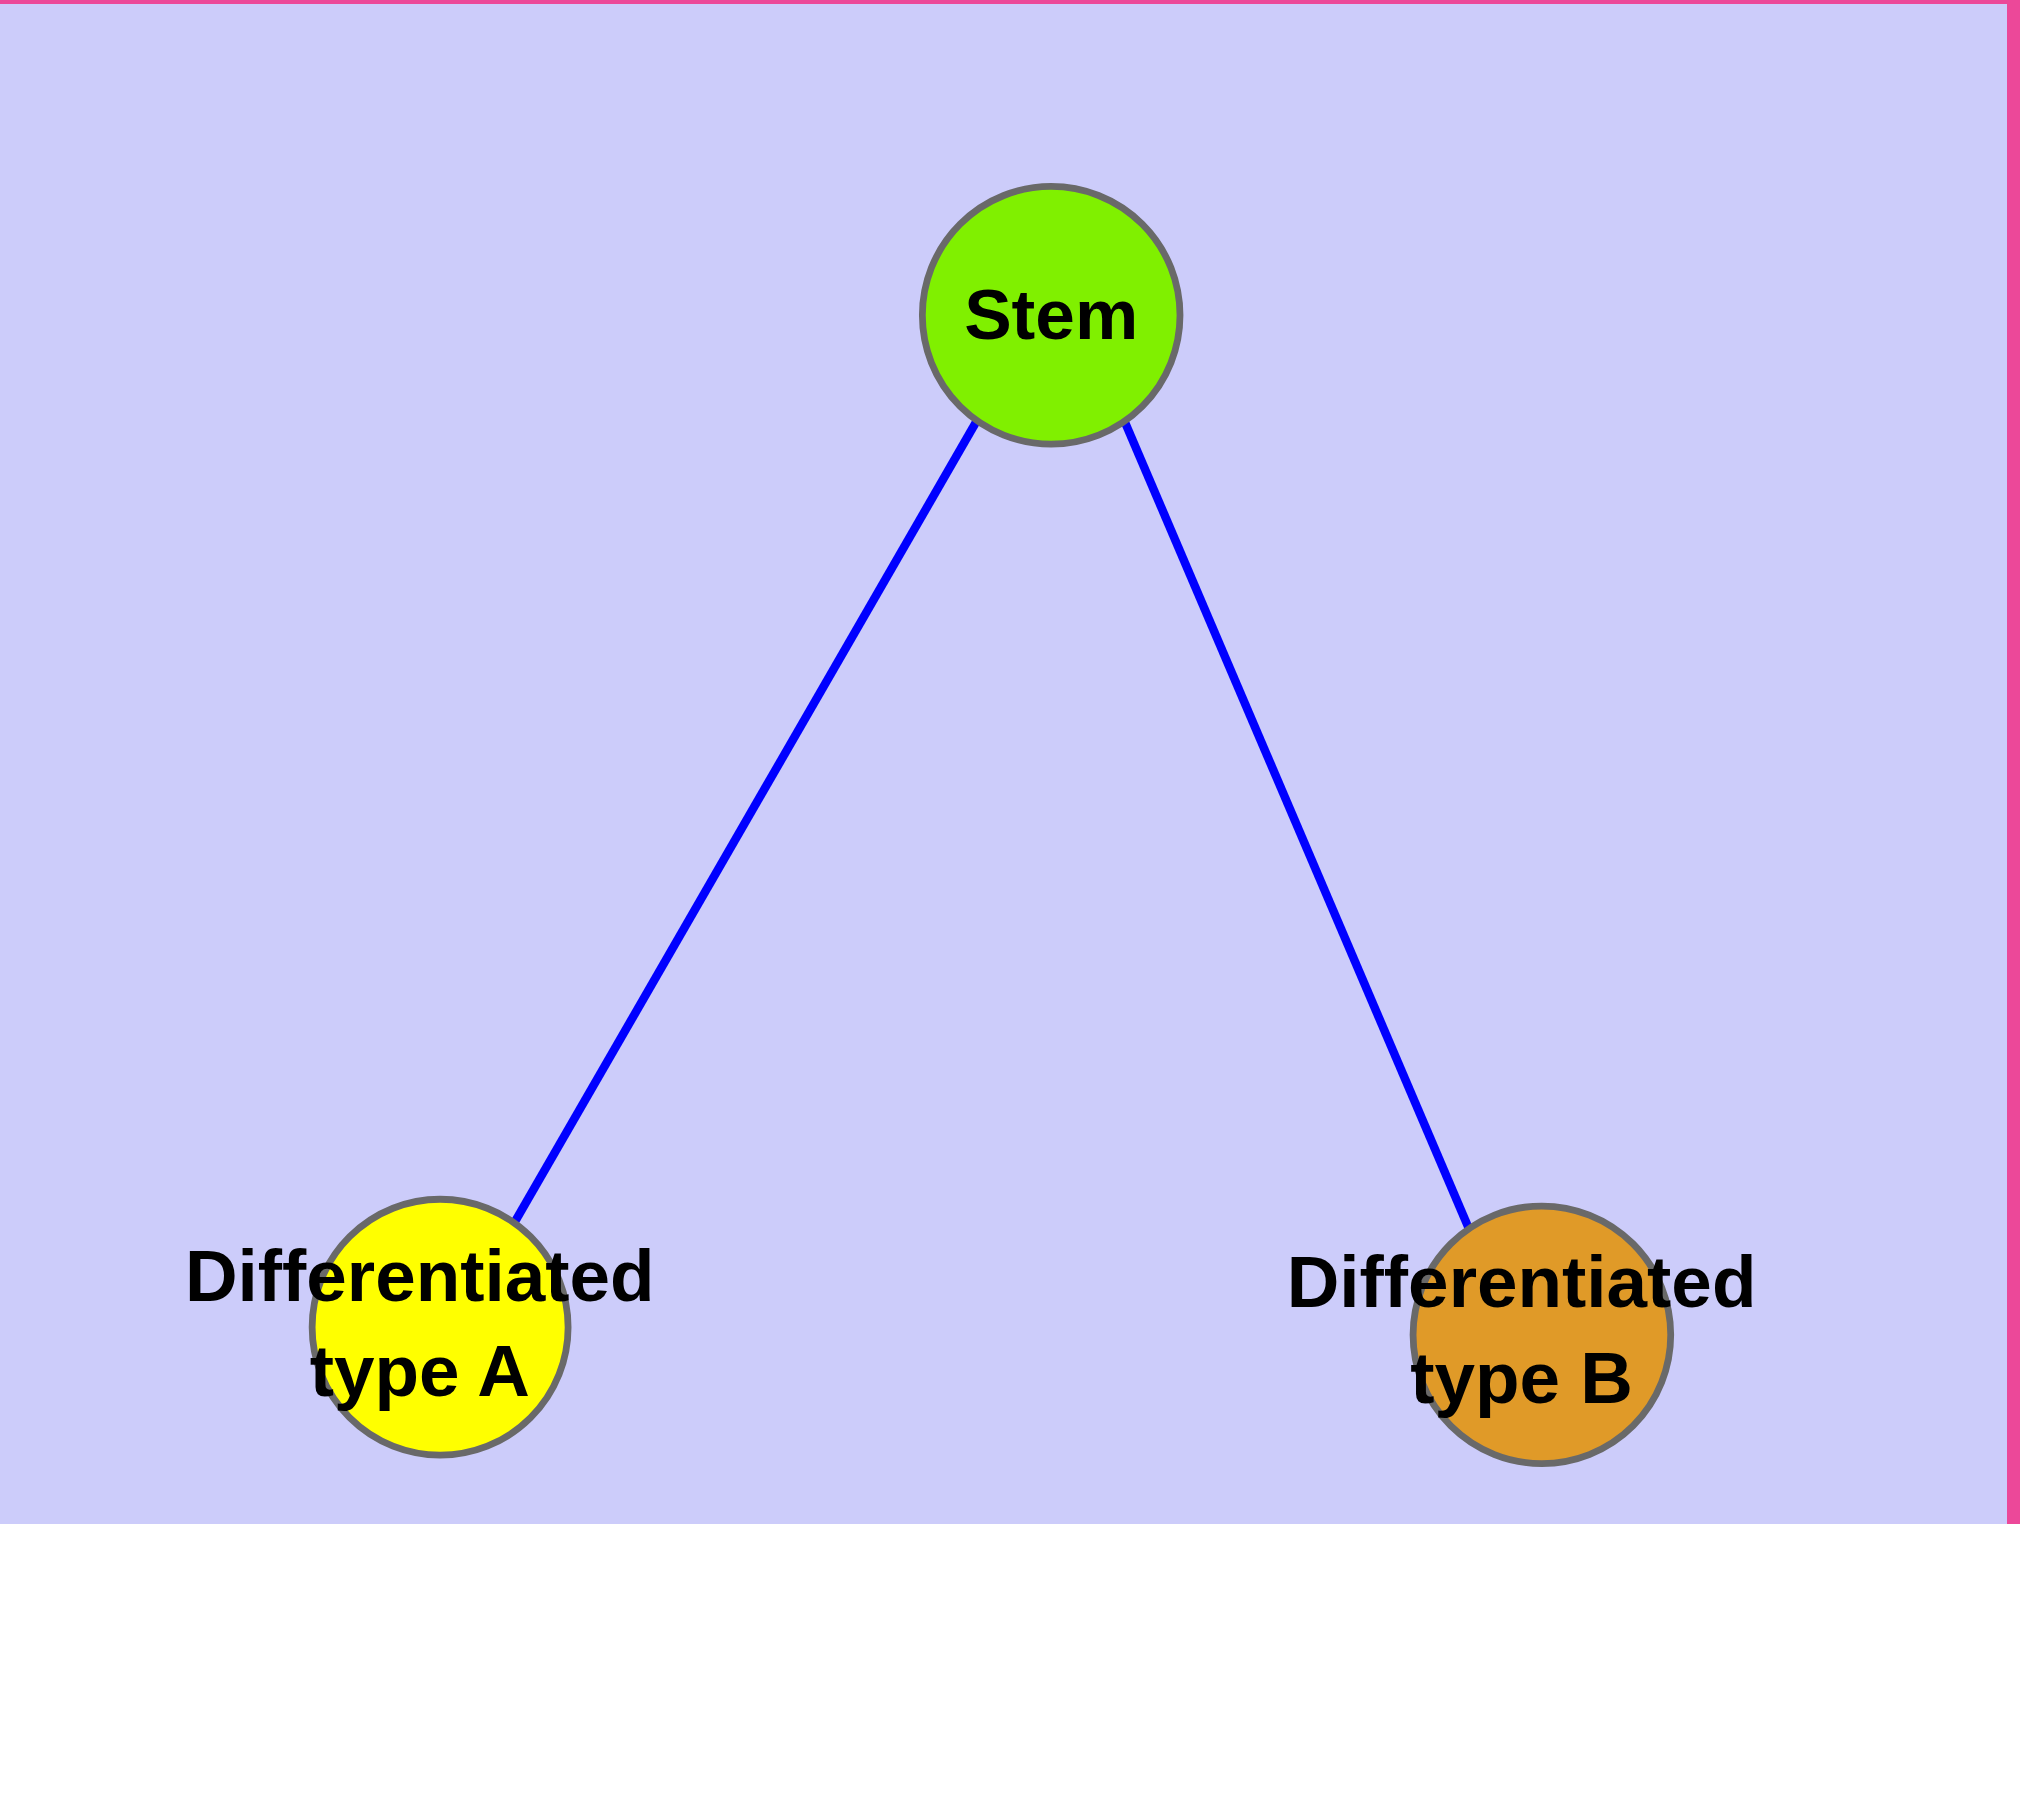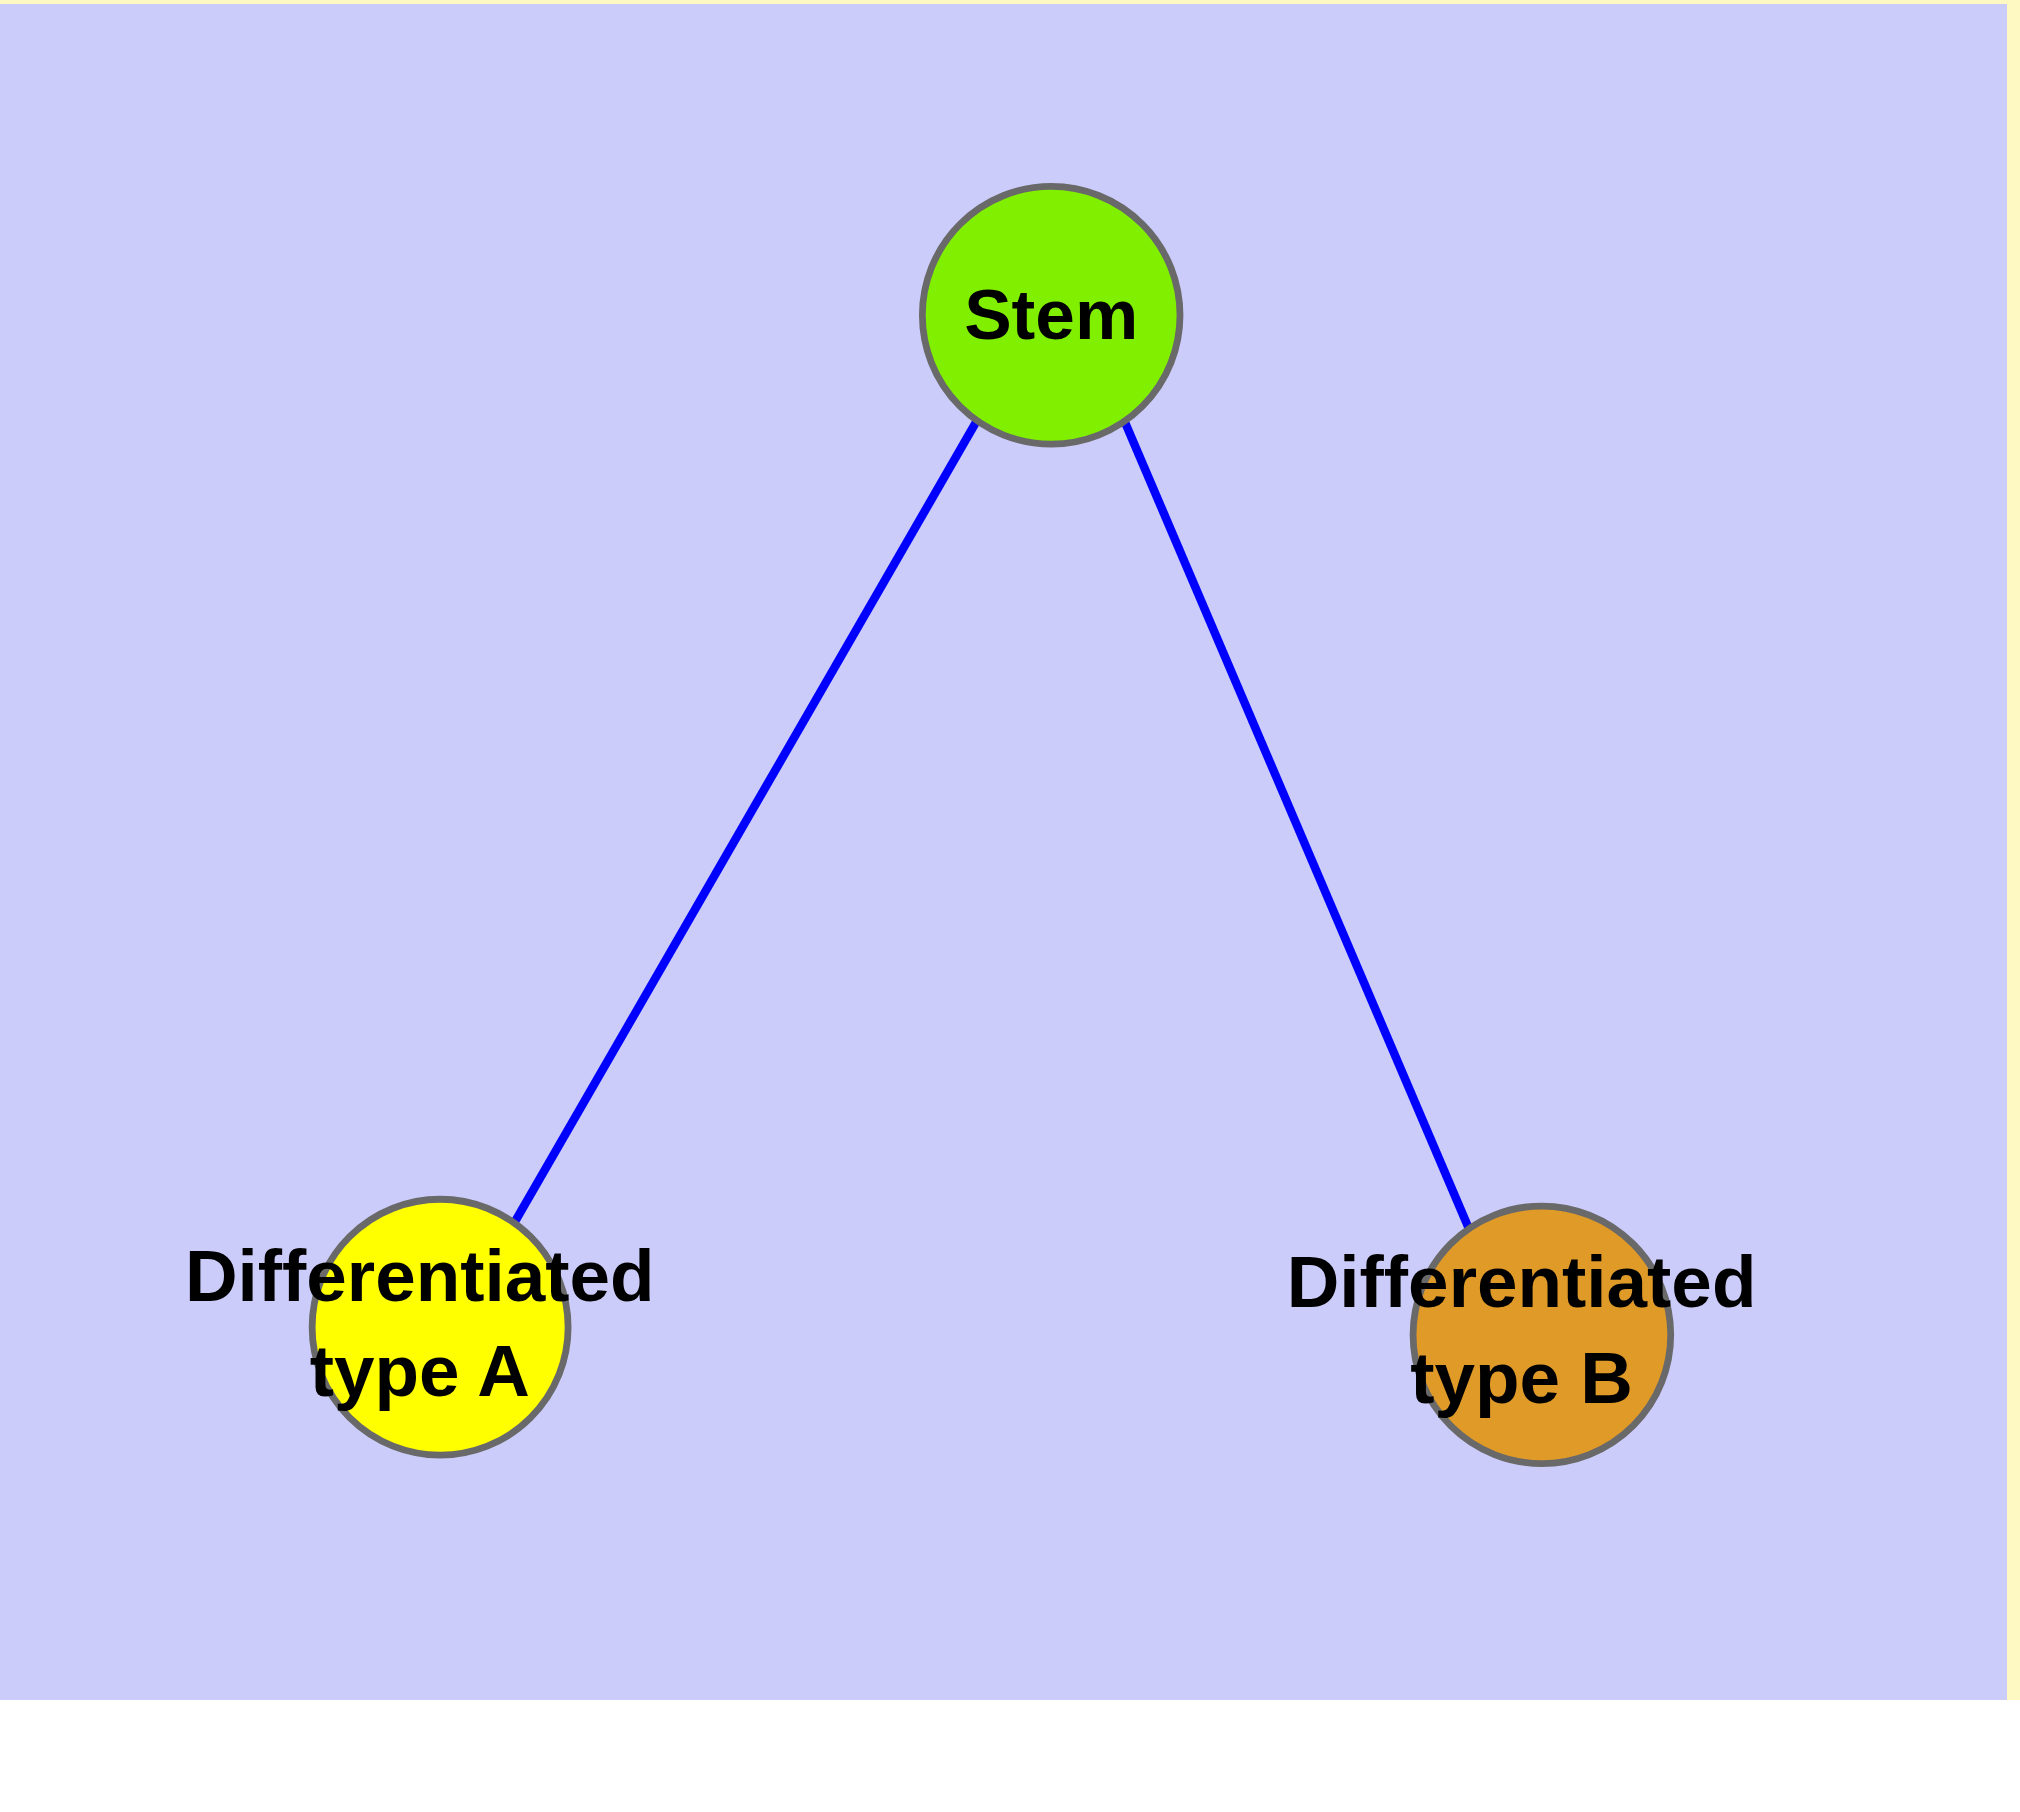--- a/index.html
+++ b/index.html
@@ -7,22 +7,22 @@
     margin: 0;
     padding: 0;
     background: #ffffff;
   }
   body {
     font-family: "Liberation Sans", sans-serif;
   }
   #canvas {
     position: relative;
     width: 2021px;
-    height: 1700px;
-    background: #fef9c3;
+    height: 1524px;
+    background: #ec4899;
     overflow: hidden;
   }
   #plot-area {
     position: absolute;
     left: 0px;
     top: 4.2px;
     width: 2007px;
     height: 1808px;
     background: #ccccfa;
   }

